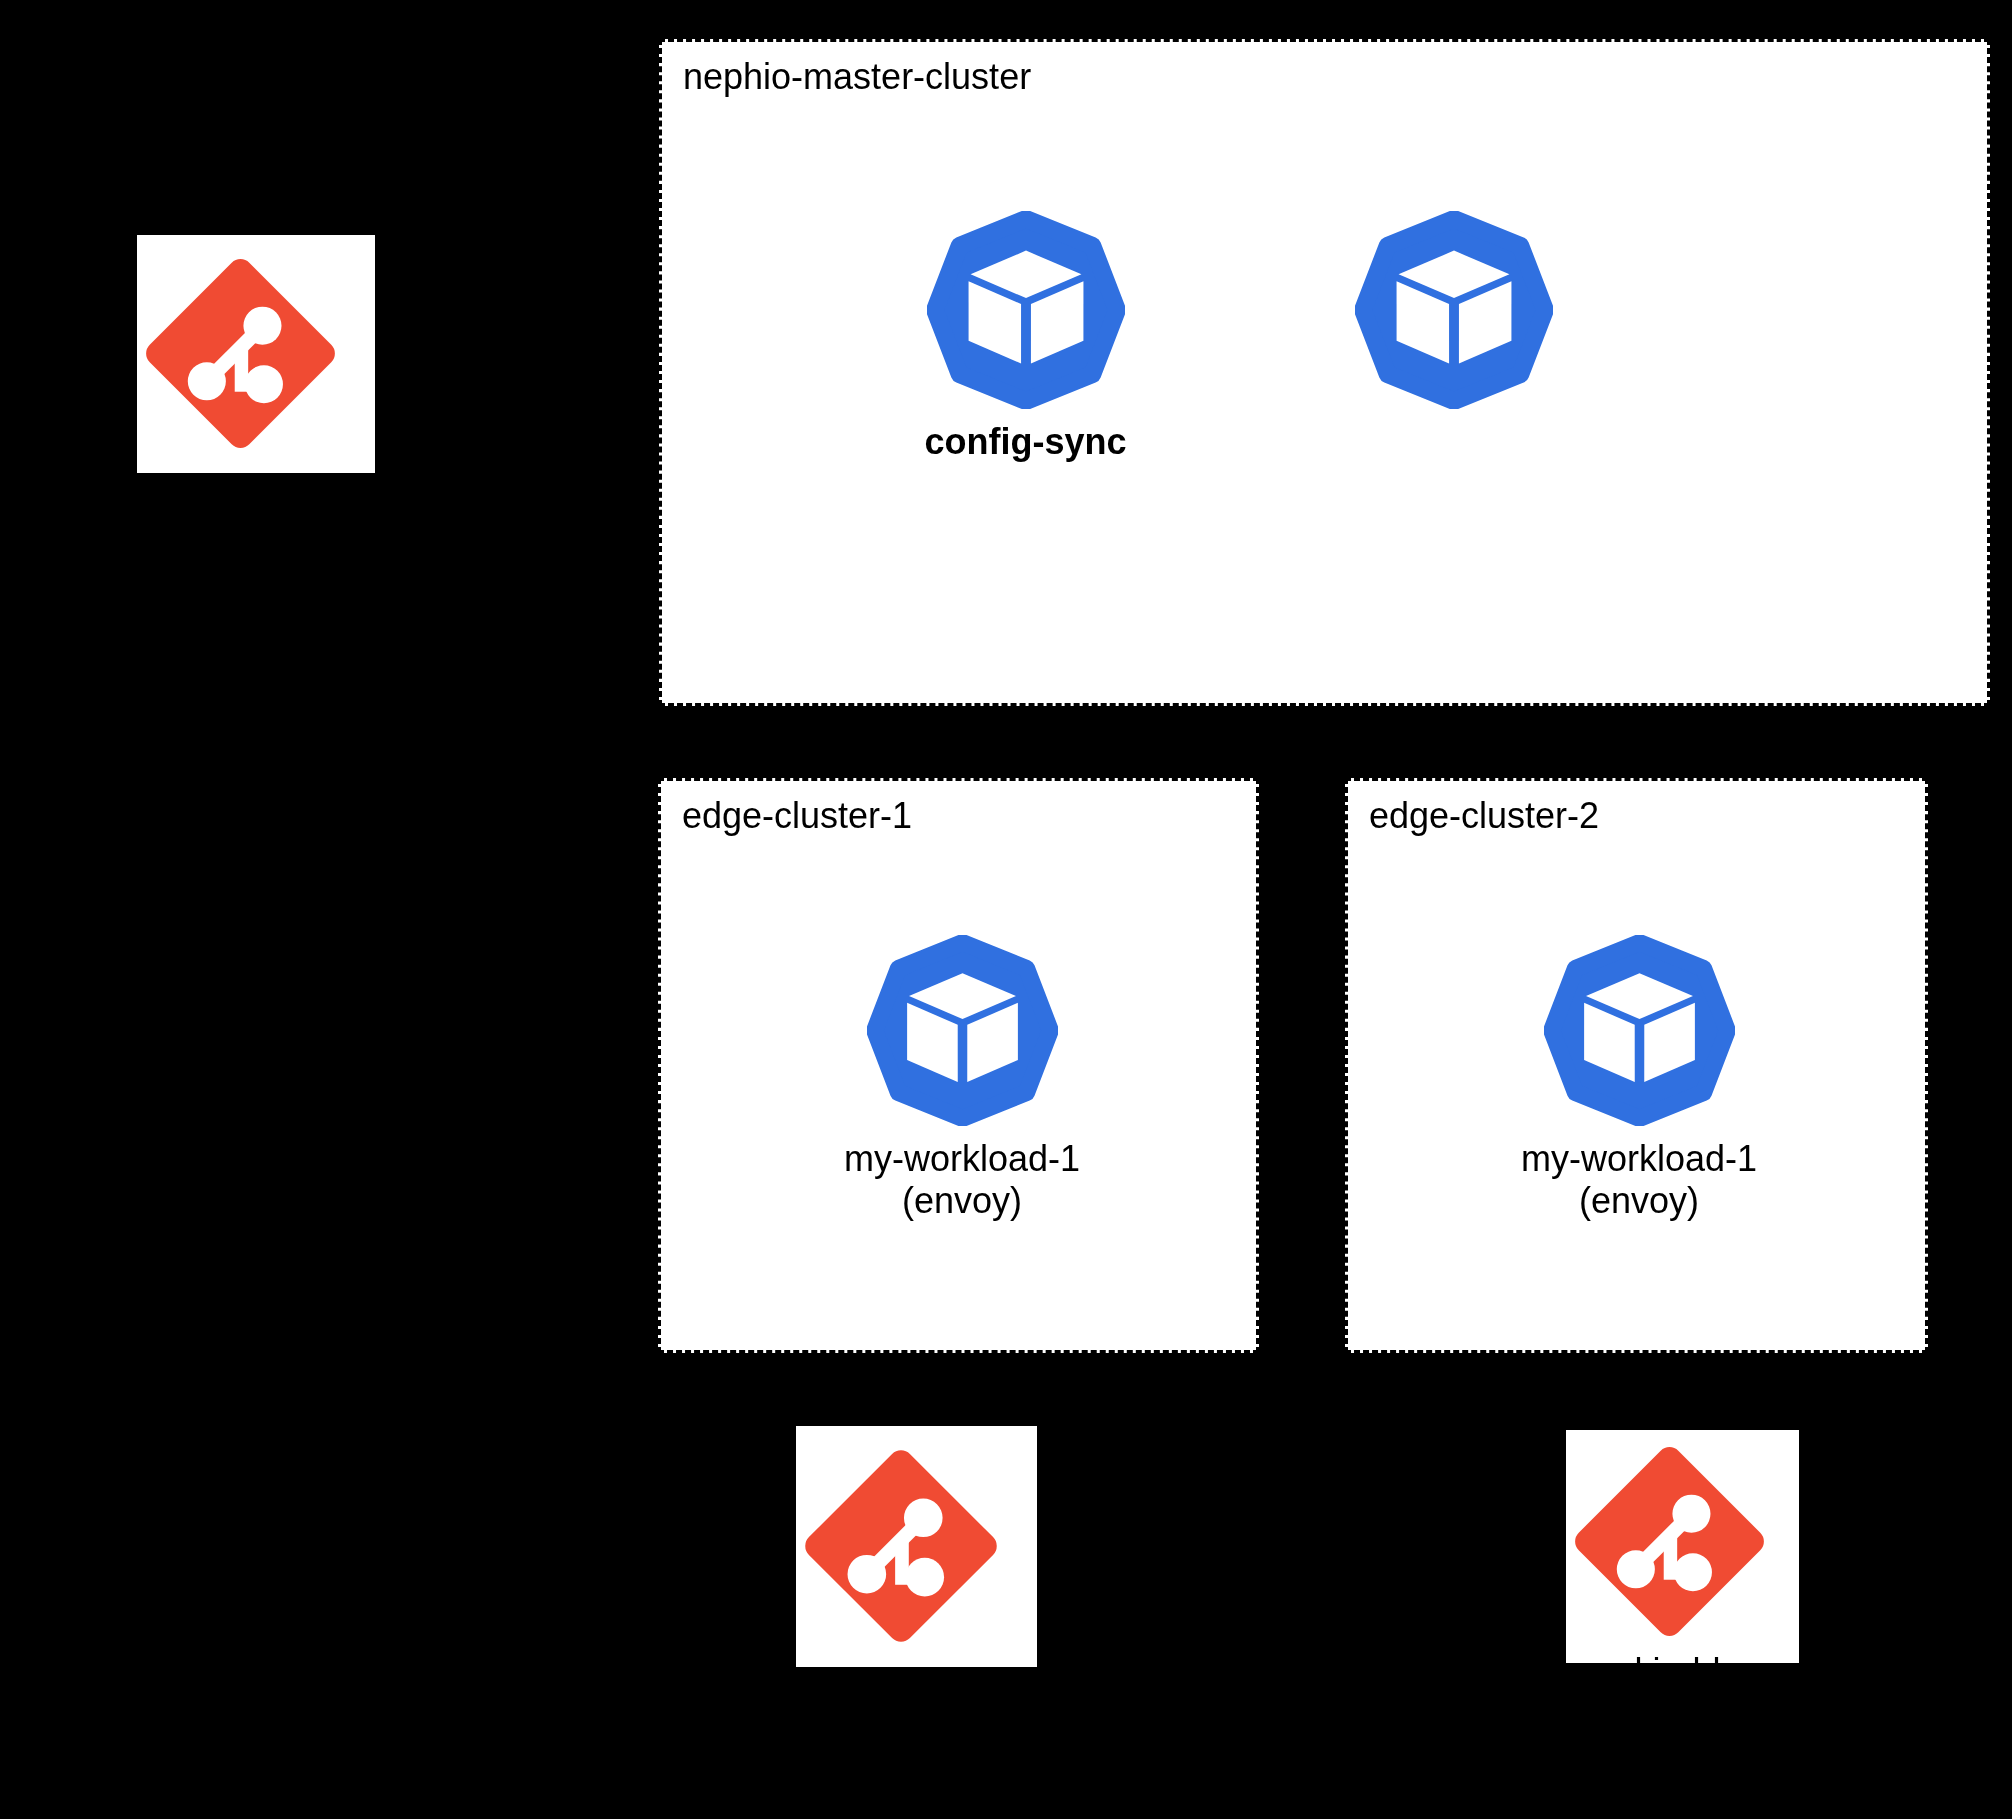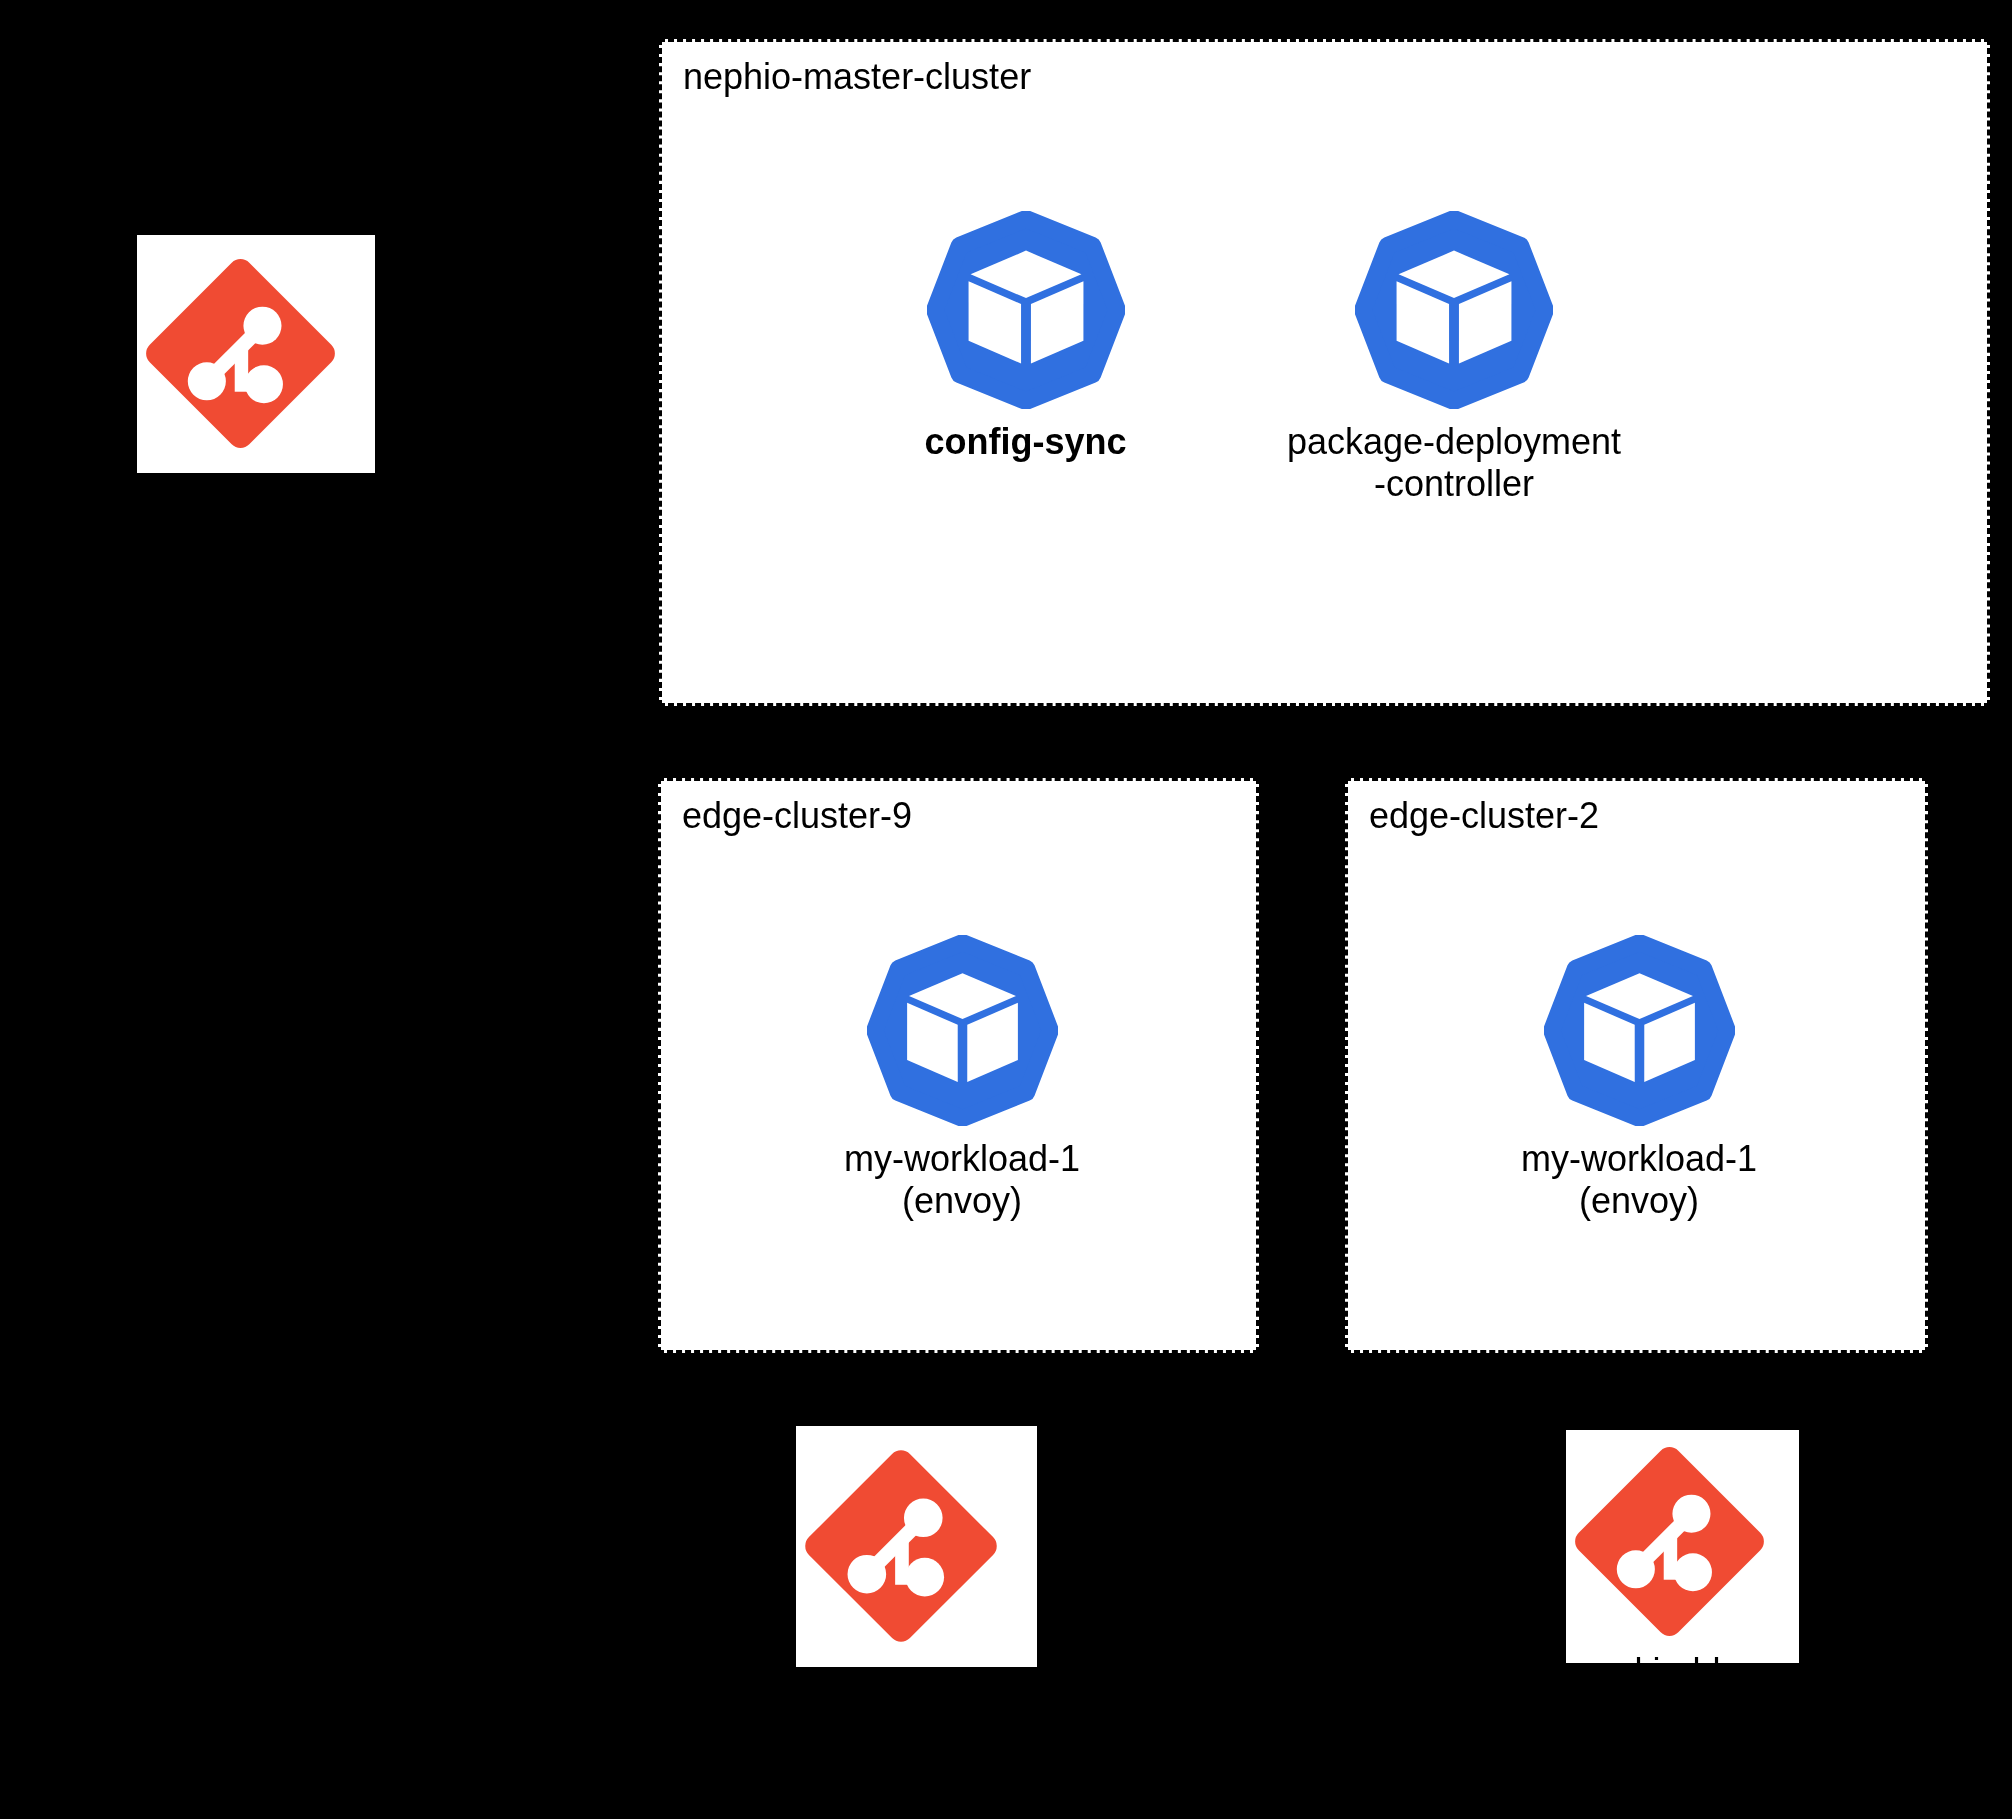--- a/index.html
+++ b/index.html
@@ -92,27 +92,25 @@
 
     <div class="node" style="left:589px; top:169px; width:406px;">
       <span class="k8s-icon">
         <svg width="198" height="198" viewBox="0 0 100 100" aria-hidden="true">
           <path d="M50 4 L83.5 17.5 L96 50 L83.5 82.5 L50 96 L16.5 82.5 L4 50 L16.5 17.5 Z" fill="#3070E0" stroke="#3070E0" stroke-width="9" stroke-linejoin="round"></path>
           <path d="M50 20 L78 32 L50 44 L22 32 Z" fill="#ffffff"></path>
           <path d="M21 35.5 L47.5 47 L47.5 77 L21 65.5 Z" fill="#ffffff"></path>
           <path d="M79 35.5 L52.5 47 L52.5 77 L79 65.5 Z" fill="#ffffff"></path>
         </svg>
       </span>
-      <div class="node-caption">package-deployment
--controller</div>
     </div>
   </div>
 
   <div class="cluster" style="left:658px; top:778px; width:601px; height:575px;">
-    <div class="cluster-label">edge-cluster-9</div>
+    <div class="cluster-label">edge-cluster-1</div>
 
     <div class="node" style="left:108px; top:154px; width:386px;">
       <span class="k8s-icon">
         <svg width="191" height="191" viewBox="0 0 100 100" aria-hidden="true">
           <path d="M50 4 L83.5 17.5 L96 50 L83.5 82.5 L50 96 L16.5 82.5 L4 50 L16.5 17.5 Z" fill="#3070E0" stroke="#3070E0" stroke-width="9" stroke-linejoin="round"></path>
           <path d="M50 20 L78 32 L50 44 L22 32 Z" fill="#ffffff"></path>
           <path d="M21 35.5 L47.5 47 L47.5 77 L21 65.5 Z" fill="#ffffff"></path>
           <path d="M79 35.5 L52.5 47 L52.5 77 L79 65.5 Z" fill="#ffffff"></path>
         </svg>
       </span>

